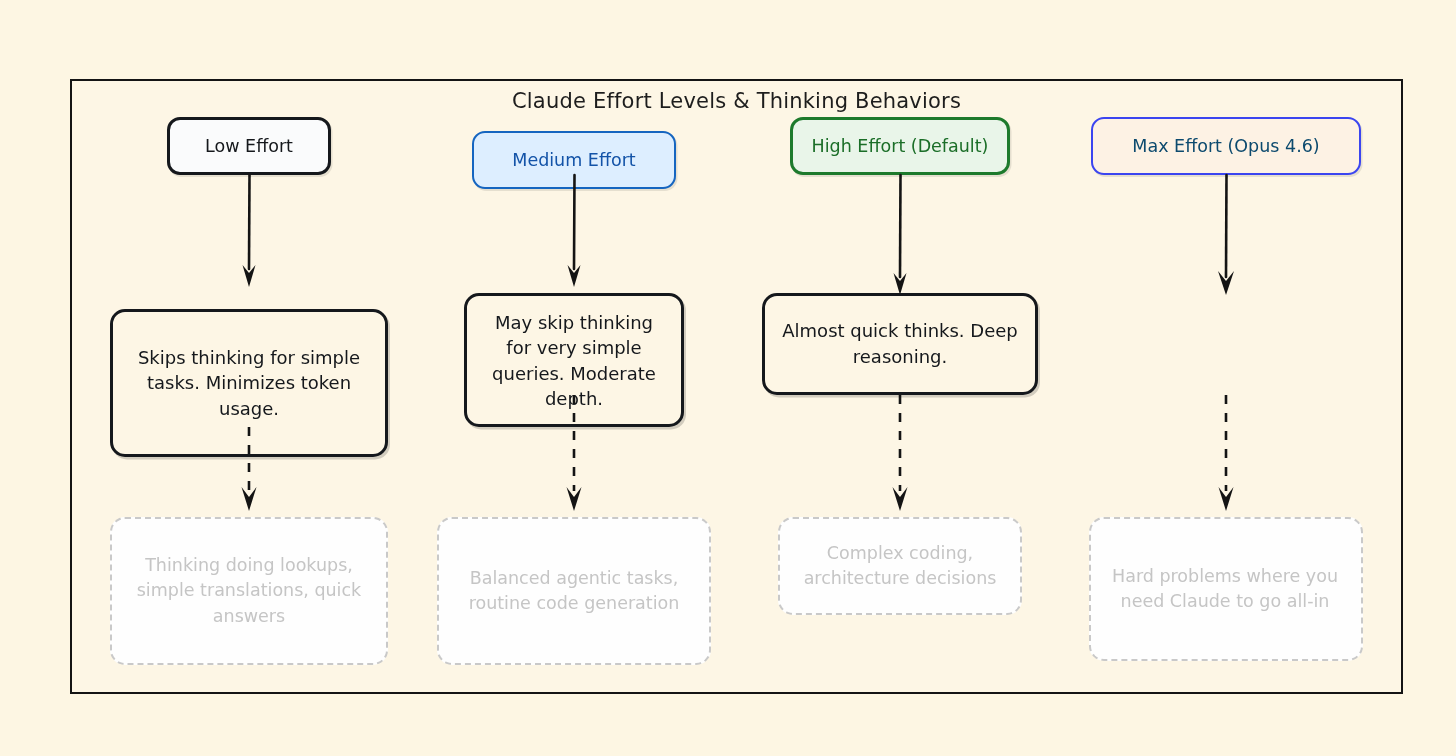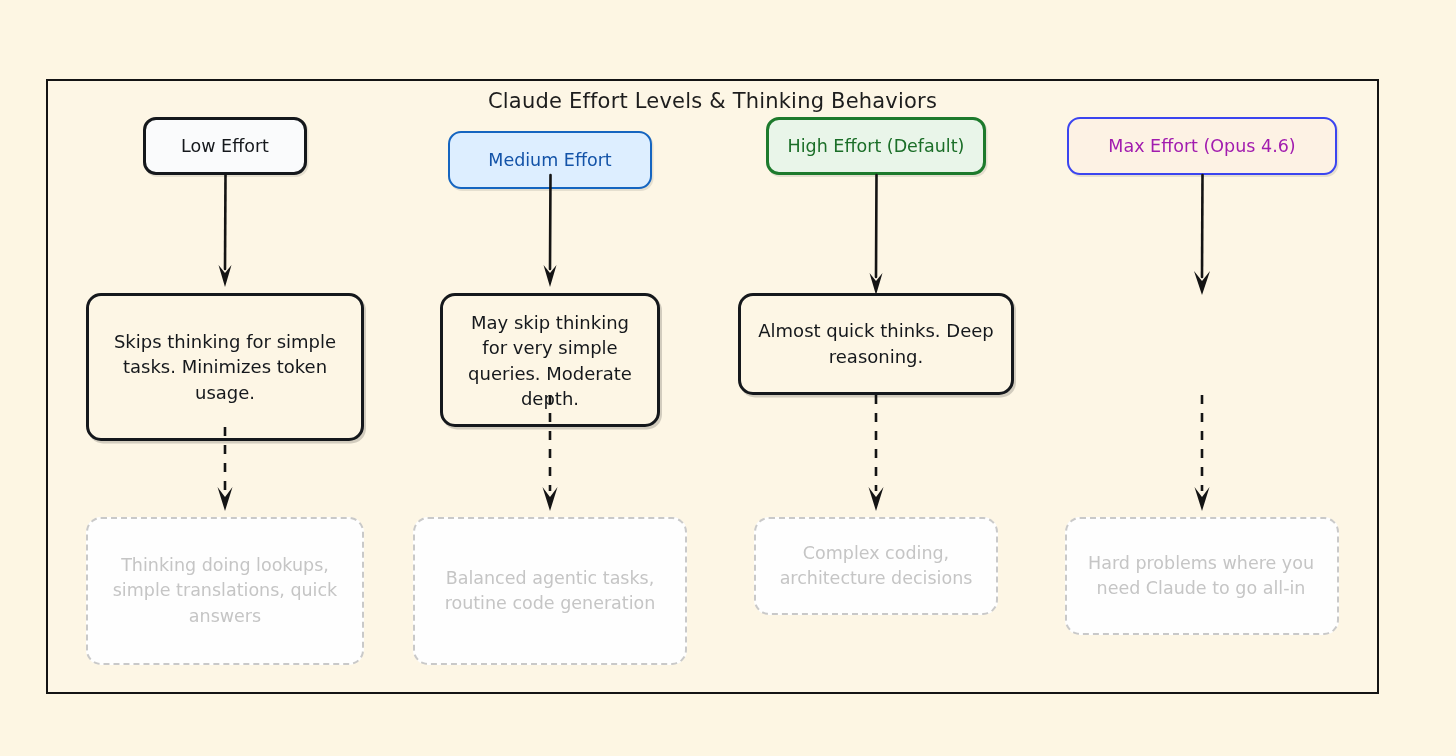--- a/index.html
+++ b/index.html
@@ -18,21 +18,21 @@
   #canvas {
     position: relative;
     width: 1456px;
     height: 756px;
     background: #fdf6e3;
   }
 
   
   #frame {
     position: absolute;
-    left: 46px;
+    left: 70px;
     top: 79px;
     width: 1333px;
     height: 615px;
     border: 2.5px solid #141414;
     background: #fdf6e5;
     box-sizing: border-box;
   }
 
   
   #diagram-title {
@@ -102,57 +102,57 @@
   .hdr-high {
     background: #e9f5e9;
     border-color: #1d7a2c;
     color: #1b6e28;
     width: 220px;
     border-width: 3.4px;
   }
   .hdr-max {
     background: #fdf2e4;
     border-color: #3b45f0;
-    color: #a21caf;
+    color: #0c4a6e;
     width: 270px;
     border-width: 2.2px;
   }
 
   
   .node-desc {
     top: 176px;
     border: 3px solid #15181c;
     background: #fdf6e5;
     color: #15181c;
     font-size: 18px;
     line-height: 1.42;
     padding: 12px 16px;
     border-radius: 15px;
     box-shadow: 2px 2.5px 0 rgba(15,15,15,0.18);
   }
-  .desc-w0 { width: 278px; height: 148px; }
+  .desc-w0 { width: 278px; height: 148px; margin-top: 16px; }
   .desc-w1 { width: 220px; height: 134px; align-items: flex-end; }
   .desc-w2 { width: 276px; height: 102px; }
   .desc-w3 { width: 276px; height: 102px; }
 
   
   .node-example {
     top: 400px;
     border: 2.4px dashed #c9c9c9;
     background: #fefefe;
     color: #c5c5c5;
     font-size: 17.5px;
     line-height: 1.45;
     padding: 10px 14px;
     border-radius: 15px;
   }
   .ex-w0 { width: 278px; height: 148px; }
   .ex-w1 { width: 274px; height: 148px; }
   .ex-w2 { width: 244px; height: 98px; }
-  .ex-w3 { width: 274px; height: 118px; padding-left: 12px; }
+  .ex-w3 { width: 274px; height: 144px; padding-left: 12px; }
 
   .node-text {
     display: block;
     width: 100%;
   }
 
   
   .connector {
     position: absolute;
     left: 50%;

